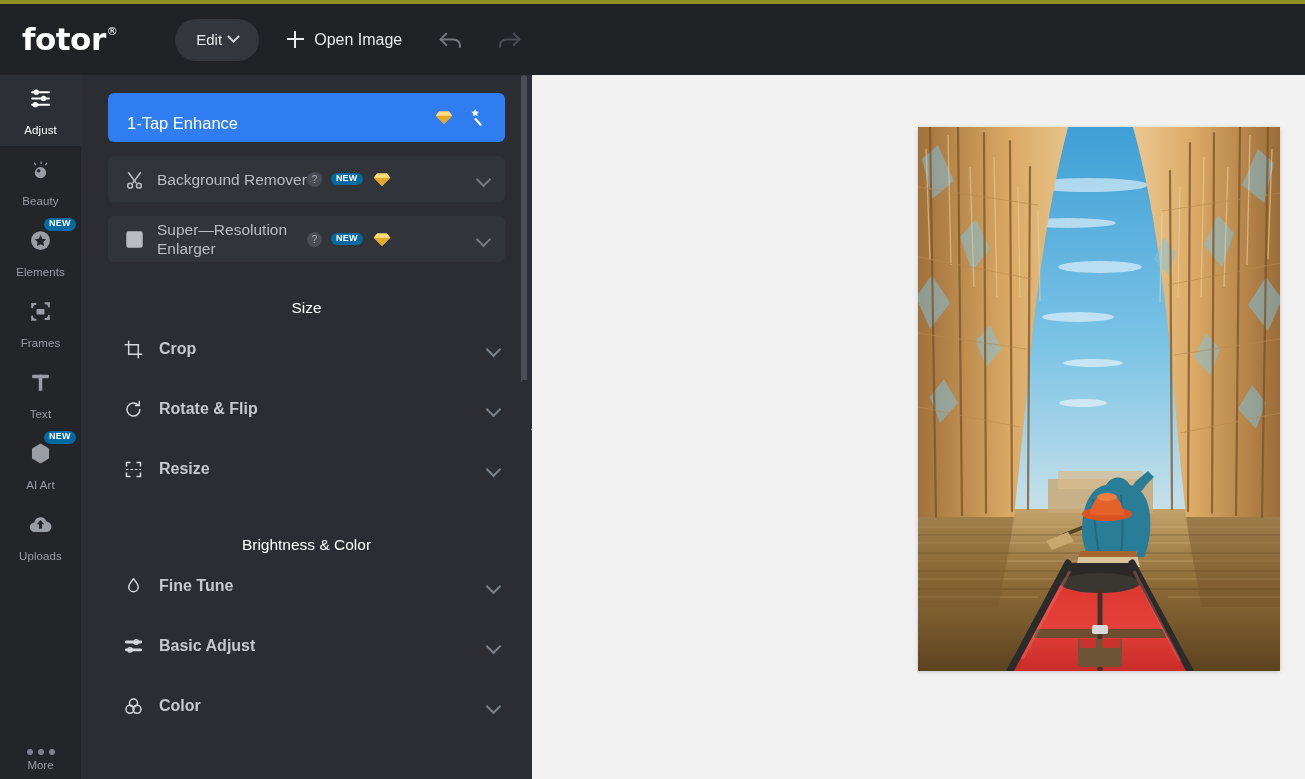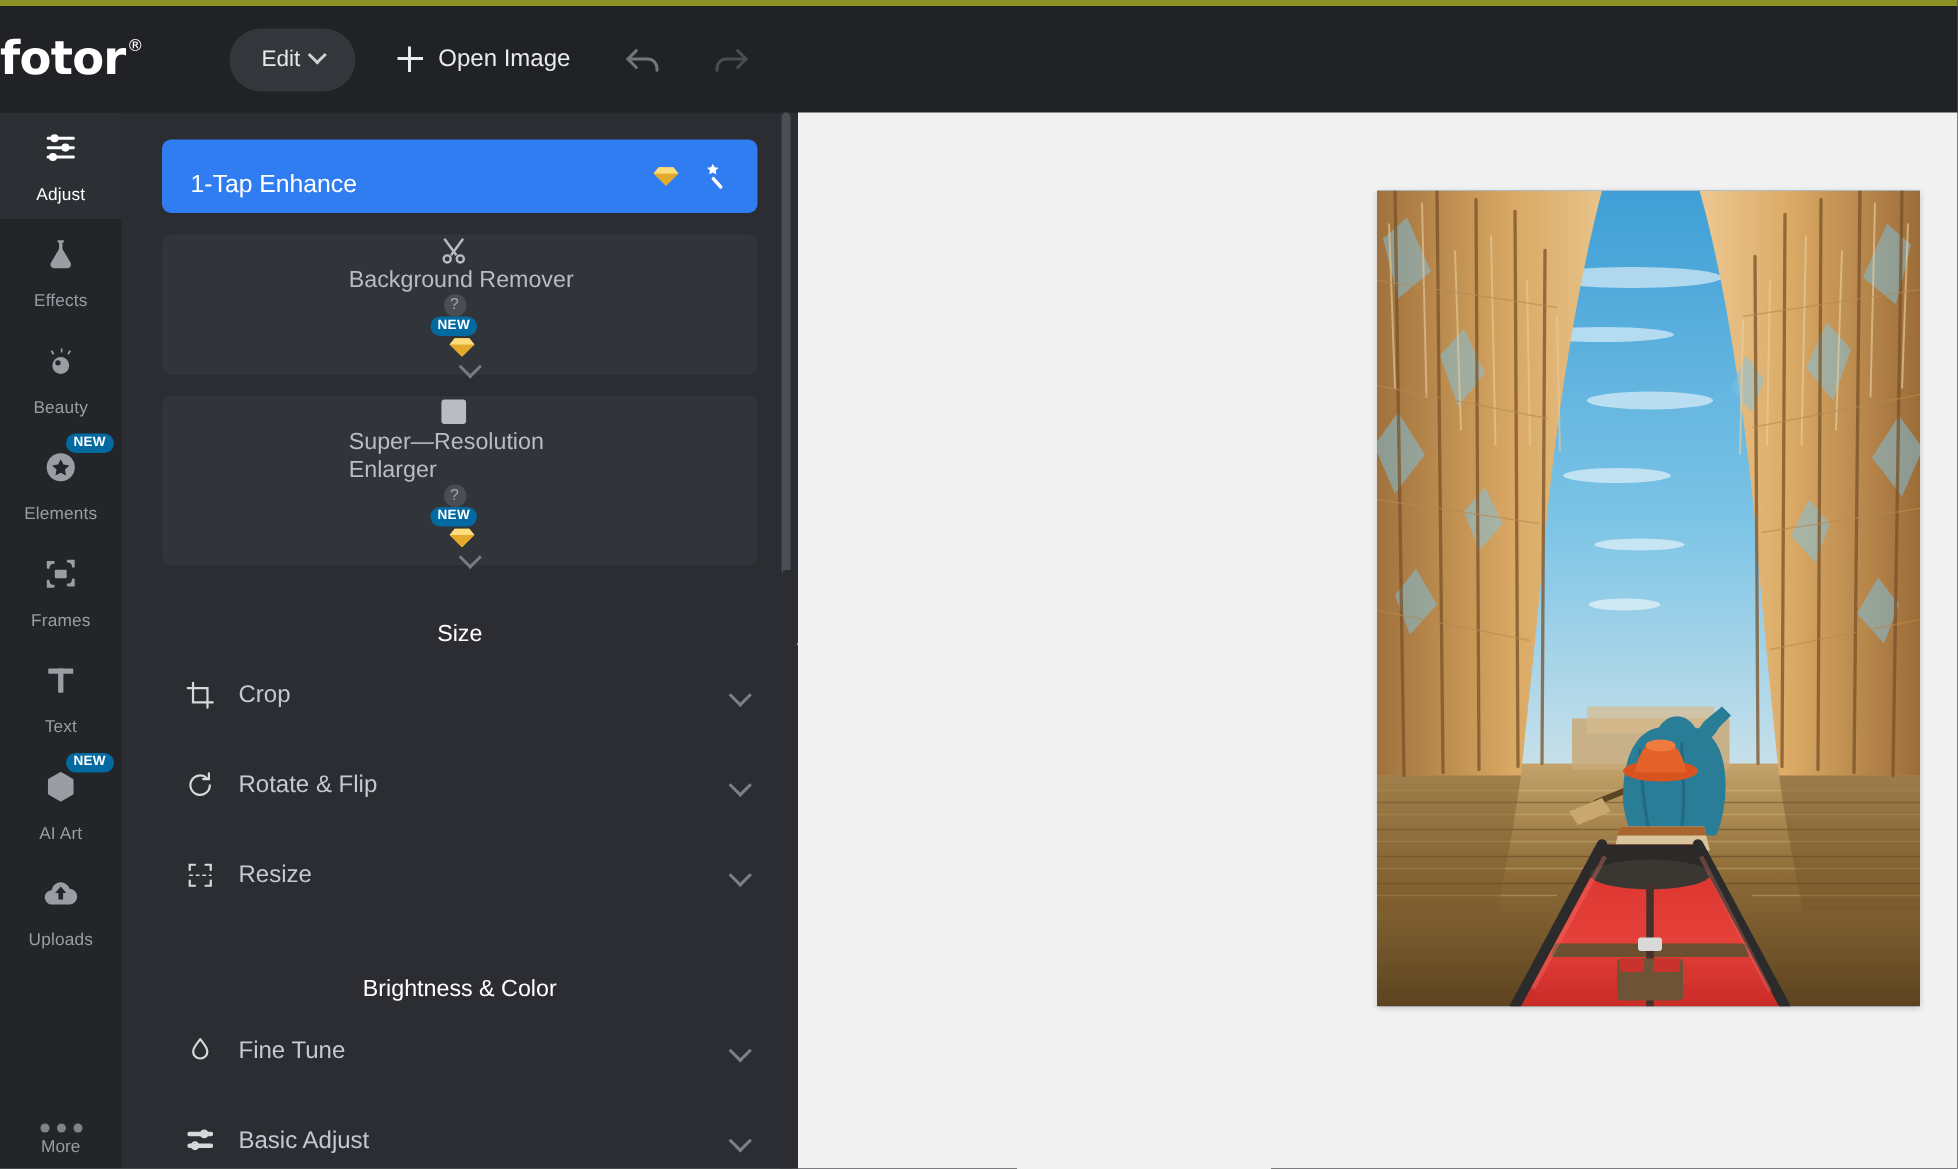--- a/index.html
+++ b/index.html
@@ -17,20 +17,21 @@
     background: #8c9123;
   }
 
   
   .header {
     position: absolute; top: 4px; left: 0; width: 1305px; height: 71px;
     background: #202226;
     display: flex; align-items: center;
   }
   .logo {
+    margin-left: 22px;
     color: #ffffff;
     font-size: 31px;
     font-weight: 700;
     letter-spacing: -0.5px;
     position: relative;
     line-height: 1;
     font-family: "DejaVu Sans", sans-serif;
   }
   .logo .reg {
     font-size: 11px; vertical-align: super; font-weight: 400;
@@ -124,21 +125,21 @@
   .gem { width: 18px; height: 15px; }
   .wand { width: 21px; height: 21px; margin-left: 14px; }
 
   .tool-row {
     margin: 14px 27px 0 27px;
     min-height: 46px;
     background: #313439;
     border-radius: 6px;
     display: flex; align-items: center;
     padding: 0 12px 0 14px;
-    cursor: pointer; user-select: none; flex-direction: column;
+    cursor: pointer; user-select: none;
   }
   .tool-row .t-ic { width: 24px; display:flex; align-items:center; justify-content:center; margin-right: 11px; }
   .tool-row .t-ic svg { fill: #b9bcc2; }
   .tool-row .t-lbl { color: #b9bcc2; font-size: 15.5px; line-height: 19px; }
   .tool-row .t-lbl.two { width: 150px; }
   .tool-row .spacer { flex: 1; }
   .help-ic {
     width: 15px; height: 15px; border-radius: 50%;
     background: #4a4d54; color: #a4a7ad;
     font-size: 10.5px; line-height: 15px; text-align: center;
@@ -152,21 +153,21 @@
     text-align: center; color: #ffffff; font-size: 15.5px;
     margin-top: 37px; margin-bottom: 2px;
   }
   .adj-row {
     height: 60px; display: flex; align-items: center;
     padding: 0 27px 0 40px;
     cursor: pointer; user-select: none;
   }
   .adj-row .a-ic { width: 24px; display:flex; align-items:center; justify-content:center; margin-right: 14px; }
   .adj-row .a-ic svg { fill: none; stroke: #d6d8dc; stroke-width: 1.7; }
-  .adj-row .a-lbl { color: #c5c8ce; font-size: 16px; flex: 1; }
+  .adj-row .a-lbl { color: #c5c8ce; font-size: 16px; flex: 1; font-weight: bold; }
   .adj-chev { width: 11px; height: 11px; border-right: 2px solid #7c8089; border-bottom: 2px solid #7c8089;
               transform: rotate(45deg); margin-right: 6px; }
 
   
   .pscroll {
     position: absolute; top: 75px; left: 520px; width: 8px; height: 704px;
     background: #2b2d32;
   }
   .pscroll .thumb {
     position: absolute; top: 0; left: 1px; width: 6px; height: 308px;
@@ -251,28 +252,20 @@
           <rect x="3" y="11" width="18" height="1.9" rx=".9"></rect>
           <rect x="3" y="17" width="18" height="1.9" rx=".9"></rect>
           <circle cx="8" cy="5.9" r="2.6"></circle>
           <circle cx="15" cy="11.9" r="2.6"></circle>
           <circle cx="7" cy="17.9" r="2.6"></circle>
         </svg>
       </span>
       <span class="r-label">Adjust</span>
     </div>
 
-    <div class="rail-item">
-      <span class="ic-wrap">
-        <svg viewBox="0 0 24 24" width="25" height="25">
-          <path d="M10 3h4v1.4h-.9v4.3l5.1 8.6c1 1.7-.2 3.7-2.1 3.7H7.9c-1.9 0-3.1-2-2.1-3.7l5.1-8.6V4.4H10V3z"></path>
-        </svg>
-      </span>
-      <span class="r-label">Effects</span>
-    </div>
 
     <div class="rail-item">
       <span class="ic-wrap">
         <svg viewBox="0 0 24 24" width="25" height="25">
           <path d="M6.5 5.2l1.4 2.3-1 .6-1.4-2.3zM12 4.2h1.1v2.5H12zM17.6 5.2l1 .6-1.4 2.3-1-.6z"></path>
           <circle cx="12" cy="15" r="5.4"></circle>
           <circle cx="10.2" cy="13.3" r="1.7" fill="#232529"></circle>
         </svg>
       </span>
       <span class="r-label">Beauty</span>

